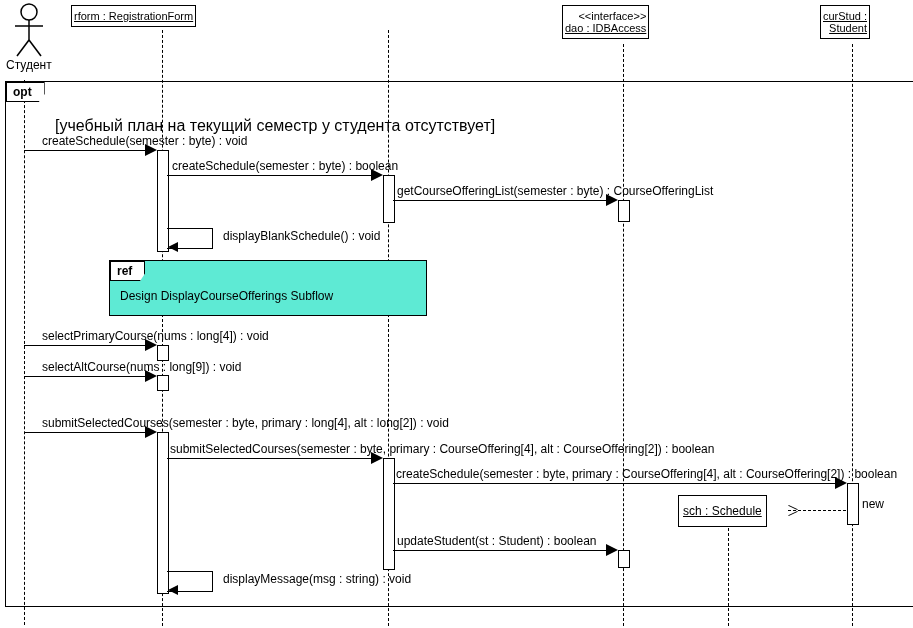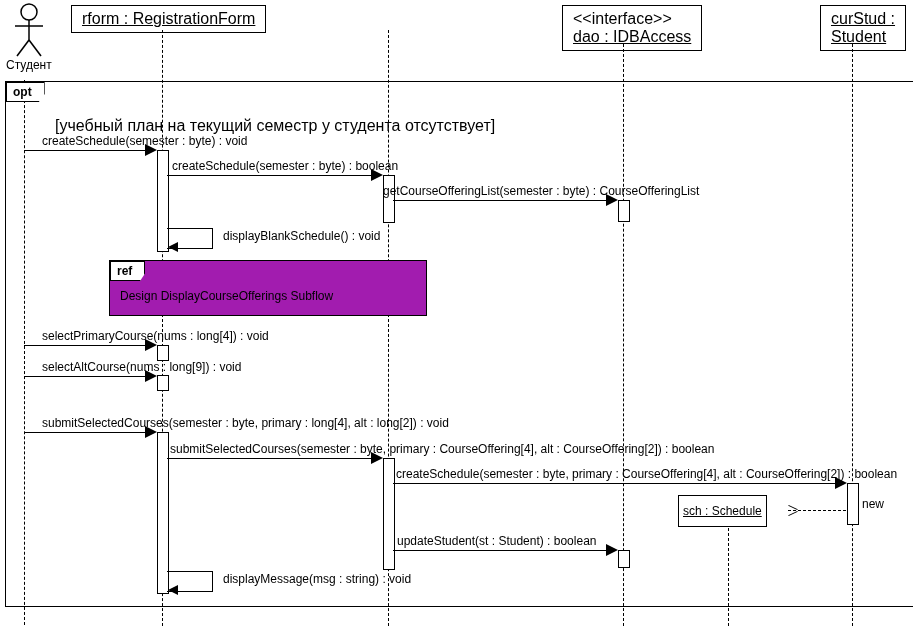--- a/index.html
+++ b/index.html
@@ -16,23 +16,23 @@
   }
   .actor {
     position: absolute;
     text-align: center;
   }
   .actor svg { display: block; margin: 0 auto; }
   .lifeline-head {
     position: absolute;
     border: 1px solid #000;
     background: #fff;
-    padding: 4px 10px;
-    text-align: left;
-    font-size: 16px;
+    padding: 4px 2px;
+    text-align: right;
+    font-size: 11px;
     white-space: nowrap;
   }
   .lifeline-head .uline { text-decoration: underline; }
   .lifeline {
     position: absolute;
     border-left: 1px dashed #000;
     width: 0;
   }
   .activation {
     position: absolute;
@@ -172,29 +172,29 @@
   <div class="activation" style="left:618px; top:200px; height:20px;"></div>
 
   <div class="msg-text" style="left:42px; top:134px;">createSchedule(semester : byte) : void</div>
   <div class="arrow-solid" style="left:24px; top:150px; width:127px;"></div>
   <div class="arrow-head-right" style="left:145px; top:144px;"></div>
 
   <div class="msg-text" style="left:172px; top:159px;">createSchedule(semester : byte) : boolean</div>
   <div class="arrow-solid" style="left:167px; top:175px; width:210px;"></div>
   <div class="arrow-head-right" style="left:371px; top:169px;"></div>
 
-  <div class="msg-text" style="left:383px; top:184px;">getCourseOfferingList(semester : byte) : CourseOfferingList</div>
+  <div class="msg-text" style="left:397px; top:184px;">getCourseOfferingList(semester : byte) : CourseOfferingList</div>
   <div class="arrow-solid" style="left:393px; top:200px; width:219px;"></div>
   <div class="arrow-head-right" style="left:606px; top:194px;"></div>
 
   <div class="msg-text" style="left:223px; top:229px;">displayBlankSchedule() : void</div>
   <div class="self-box" style="left:167px; top:228px; width:45px; height:19px;"></div>
   <div class="small-head-left" style="left:168px; top:242px;"></div>
 
-  <div class="frame" style="left:109px; top:260px; width:316px; height:54px; background:#a21caf;">
+  <div class="frame" style="left:109px; top:260px; width:316px; height:54px; background:#5eead4;">
     <div class="pentagon">ref</div>
     <div style="position:absolute; left:10px; top:28px;">Design DisplayCourseOfferings Subflow</div>
   </div>
 
   <div class="activation" style="left:157px; top:345px; height:14px;"></div>
   <div class="activation" style="left:157px; top:375px; height:14px;"></div>
   <div class="activation" style="left:157px; top:432px; height:160px;"></div>
   <div class="activation" style="left:383px; top:458px; height:110px;"></div>
   <div class="activation" style="left:847px; top:483px; height:40px;"></div>
   <div class="activation" style="left:618px; top:550px; height:16px;"></div>

